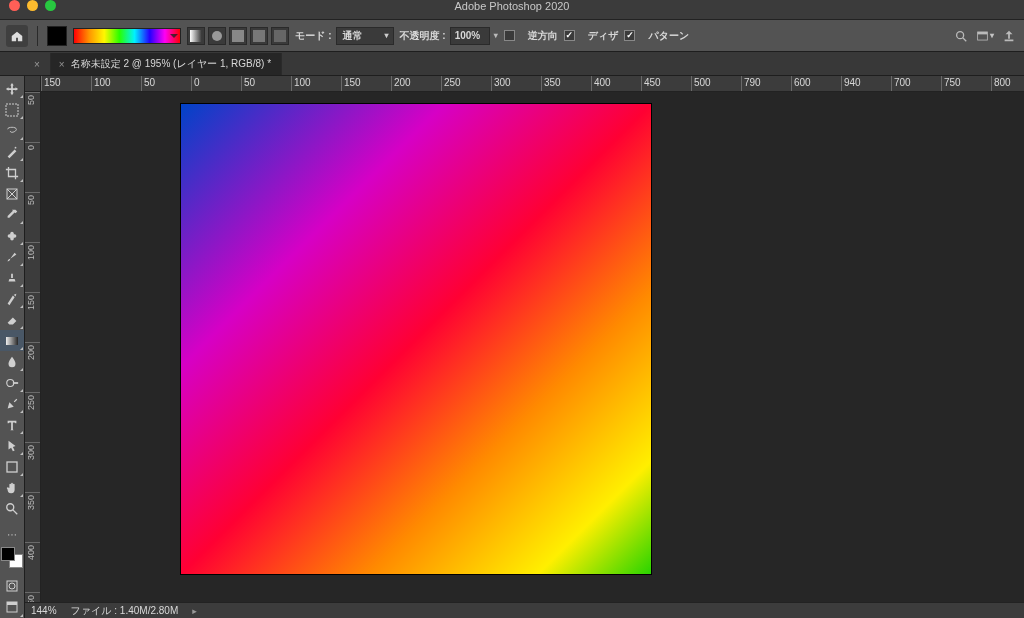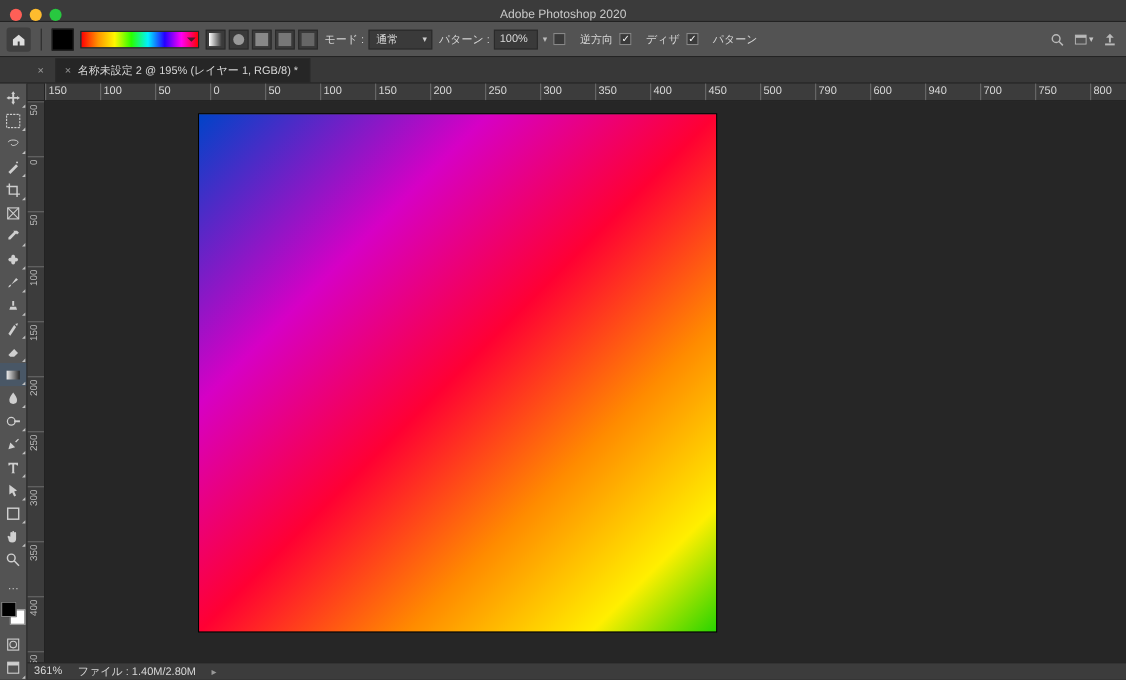--- a/index.html
+++ b/index.html
@@ -9,27 +9,27 @@
     --bg3:#535353;
     --fg:#d8d8d8;
     --fg-dim:#a9a9a9;
     --accent:#3a3a3a;
     --line:#1e1e1e;
     --canvas-bg:#262626;
   }
   *{box-sizing:border-box;font-family:"Hiragino Sans","Helvetica Neue",Arial,sans-serif;font-size:10px;color:var(--fg);}
   body{margin:0;background:var(--bg1);width:1024px;height:618px;overflow:hidden;}
   
-  .titlebar{height:20px;background:#3b3b3b;display:flex;align-items:flex-end;position:relative;border-bottom:1px solid #222;}
+  .titlebar{height:20px;background:#3b3b3b;display:flex;align-items:flex-start;position:relative;border-bottom:1px solid #222;}
   .traffic{display:flex;gap:7px;padding-left:9px;}
   .traffic span{width:11px;height:11px;border-radius:50%;display:block;}
   .tl-r{background:#ff5f57;} .tl-y{background:#febc2e;} .tl-g{background:#28c840;}
   .titlebar .title{position:absolute;left:0;right:0;text-align:center;font-size:11px;color:#c9c9c9;pointer-events:none;}
   
-  .optionsbar{height:32px;background:var(--bg3);display:flex;align-items:center;padding:0 6px;gap:6px;border-bottom:1px solid var(--line);}
+  .optionsbar{height:32px;background:var(--bg3);display:flex;align-items:center;padding:0 6px;gap:6px;border-bottom:1px solid var(--line);font-weight:bold;}
   .ob-home{width:22px;height:22px;display:flex;align-items:center;justify-content:center;background:#3f3f3f;border-radius:3px;}
   .vsep{width:1px;height:20px;background:#2a2a2a;margin:0 3px;}
   .ob-swatch{width:20px;height:20px;border:1px solid #222;}
   .ob-grad{width:108px;height:16px;background:linear-gradient(90deg,#ff0004,#ff9400,#fff700,#29ff00,#00f1ff,#2400ff,#ff00f4,#ff0004);border:1px solid #222;display:flex;align-items:center;justify-content:flex-end;padding-right:2px;}
   .ob-grad svg{opacity:.8}
   .ob-btns{display:flex;gap:3px;}
   .ob-btn{width:18px;height:18px;background:#3a3a3a;border:1px solid #2a2a2a;display:flex;align-items:center;justify-content:center;}
   .ob-field{display:flex;align-items:center;gap:4px;color:var(--fg-dim);}
   .ob-select{background:#3a3a3a;border:1px solid #2a2a2a;height:18px;padding:0 16px 0 6px;display:flex;align-items:center;position:relative;min-width:58px;}
   .ob-select::after{content:"▾";position:absolute;right:4px;color:#ccc;font-size:8px;}
@@ -127,21 +127,21 @@
         </svg>
       </div>
   </div>
   <div class="ob-field">
     <span>モード :</span>
     <div class="ob-select">
         <span>通常</span>
       </div>
   </div>
   <div class="ob-field">
-    <span>パターン :</span>
+    <span>不透明度 :</span>
     <div class="ob-num">
         <span>100%</span>
       </div>
     <span style="font-size:8px;color:#bbb">▾</span>
   </div>
   <div class="ob-check">
       <span class="box"></span>
       <span>逆方向</span>
     </div>
   <div class="ob-check checked">
@@ -446,19 +446,19 @@
           <span>400</span>
         </div>
         <div class="rv-tick">
           <span>450</span>
         </div>
       </div>
     <div class="canvaszone">
       <div class="artboard"></div>
     </div>
     <div class="statusbar">
-      <span>361%</span>
+      <span>144%</span>
       <span>ファイル : 1.40M/2.80M</span>
       <span style="font-size:9px;opacity:.6">▸</span>
     </div>
   </div>
 
 </div>
 
 </body></html>

